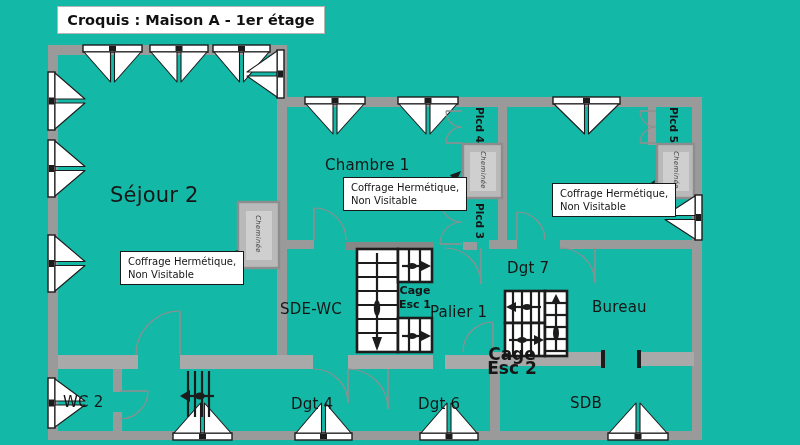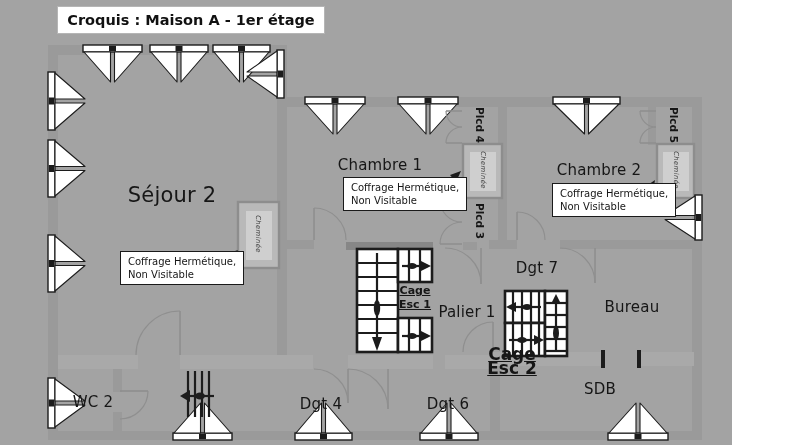--- a/index.html
+++ b/index.html
@@ -1,40 +1,40 @@
 <!DOCTYPE html>
 <html style="--wall: #9a9a9a; --wall-light: #a9a9a9; --wall-dark: #878787; --ink: #1c1c1c; --door: #8f8f8f; --fireplace-fill: #cfcfcf; --fireplace-border: #8d8d8d;"><head>
 <meta charset="utf-8">
 <style>
   html,body{margin:0;padding:0;background:#fff;font-family:"DejaVu Sans","Liberation Sans",sans-serif;}
-  .stage{position:relative;width:732px;height:445px;background:#a3a3a3;overflow:hidden;}
+  .stage{position:relative;width:800px;height:445px;background:#14b8a6;overflow:hidden;}
   svg{position:absolute;left:0;top:0;}
   .wall{fill:var(--wall);}
   .band{fill:var(--wall-light);}
   .dark{fill:var(--wall-dark);}
   .winframe{fill:#fff;stroke:var(--ink);stroke-width:1.4;}
   .tri{fill:#fff;stroke:var(--ink);stroke-width:1.1;stroke-linejoin:round;}
   .inkfill{fill:var(--ink);}
   .door-leaf{stroke:var(--door);stroke-width:1.6;}
   .door-arc{fill:none;stroke:var(--door);stroke-width:1.2;}
   .sbox{fill:#fff;stroke:var(--ink);stroke-width:2.6;}
   .sline{stroke:var(--ink);stroke-width:2.2;}
   .chim-o{fill:#b9b9b9;stroke:var(--fireplace-border);stroke-width:2.4;}
   .chim-i{fill:var(--fireplace-fill);}
   .arrow{stroke:var(--ink);stroke-width:1.8;}
-  .lbl{position:absolute;color:#161616;font-size:15px;text-align:center;white-space:nowrap;letter-spacing:.2px;}
+  .lbl{position:absolute;color:#161616;font-size:15px;text-align:left;white-space:nowrap;letter-spacing:.2px;}
   .title-box{position:absolute;left:57px;top:6px;width:266px;height:26px;border:1.5px solid #b5b5b5;background:#fff;
              display:flex;align-items:center;justify-content:center;font-weight:bold;font-size:14.5px;color:#111;}
   .note{position:absolute;background:#fff;border:1.5px solid #1a1a1a;padding:3px 7px;font-size:10px;line-height:13px;
         color:#161616;white-space:nowrap;}
   .closet-label{position:absolute;font-size:10.5px;font-weight:bold;color:#161616;text-align:center;
                 transform:rotate(90deg);white-space:nowrap;}
   .chim-label{position:absolute;font-size:6.8px;color:#3a3a3a;text-align:center;transform:rotate(90deg);
               letter-spacing:.4px;font-style:italic;white-space:nowrap;}
-  .stair-label{position:absolute;font-size:11px;line-height:14px;font-weight:bold;color:#161616;text-align:center;text-decoration:underline;}
+  .stair-label{position:absolute;font-size:11px;line-height:14px;font-weight:bold;color:#161616;text-align:center;}
 </style>
 </head>
 <body>
 
 <div class="stage">
   <svg id="plan" width="800" height="445" viewBox="0 0 800 445">
       <g>
         <rect x="48" y="45" width="10" height="395" class="wall"></rect>
         <rect x="48" y="45" width="239" height="10" class="wall"></rect>
         <rect x="277" y="45" width="10" height="62" class="wall"></rect>
@@ -234,25 +234,25 @@
         <polygon points="461,171 456,182 450,175" class="inkfill"></polygon>
         <line x1="640" y1="203" x2="651" y2="185" class="arrow"></line>
         <polygon points="655,180 653,192 645,187" class="inkfill"></polygon>
       </g>
     </svg>
 
   <div class="title-box">Croquis : Maison A - 1er étage</div>
 
   <div class="lbl" style="left:110px;top:183px;width:124px;font-size:21px">Séjour 2</div>
   <div class="lbl" style="left:325px;top:156px;width:110px">Chambre 1</div>
-  <div class="lbl" style="left:544px;top:161px;width:110px">Chambre 2</div>
+  <div class="lbl" style="left:280px;top:300px;width:85px">SDE-WC</div>
   <div class="lbl" style="left:430px;top:303px;width:74px">Palier 1</div>
   <div class="lbl" style="left:507px;top:259px;width:60px">Dgt 7</div>
   <div class="lbl" style="left:592px;top:298px;width:80px">Bureau</div>
-  <div class="lbl" style="left:570px;top:380px;width:60px">SDB</div>
+  <div class="lbl" style="left:570px;top:394px;width:60px">SDB</div>
   <div class="lbl" style="left:63px;top:393px;width:60px">WC 2</div>
   <div class="lbl" style="left:291px;top:395px;width:60px">Dgt 4</div>
   <div class="lbl" style="left:418px;top:395px;width:60px">Dgt 6</div>
 
   <div class="stair-label" style="left:397px;top:284px;width:36px">
     <div>Cage</div>
     <div>Esc 1</div>
   </div>
   <div class="stair-label" style="left:472px;top:347px;width:80px;font-size:17px">Cage Esc 2</div>
 

